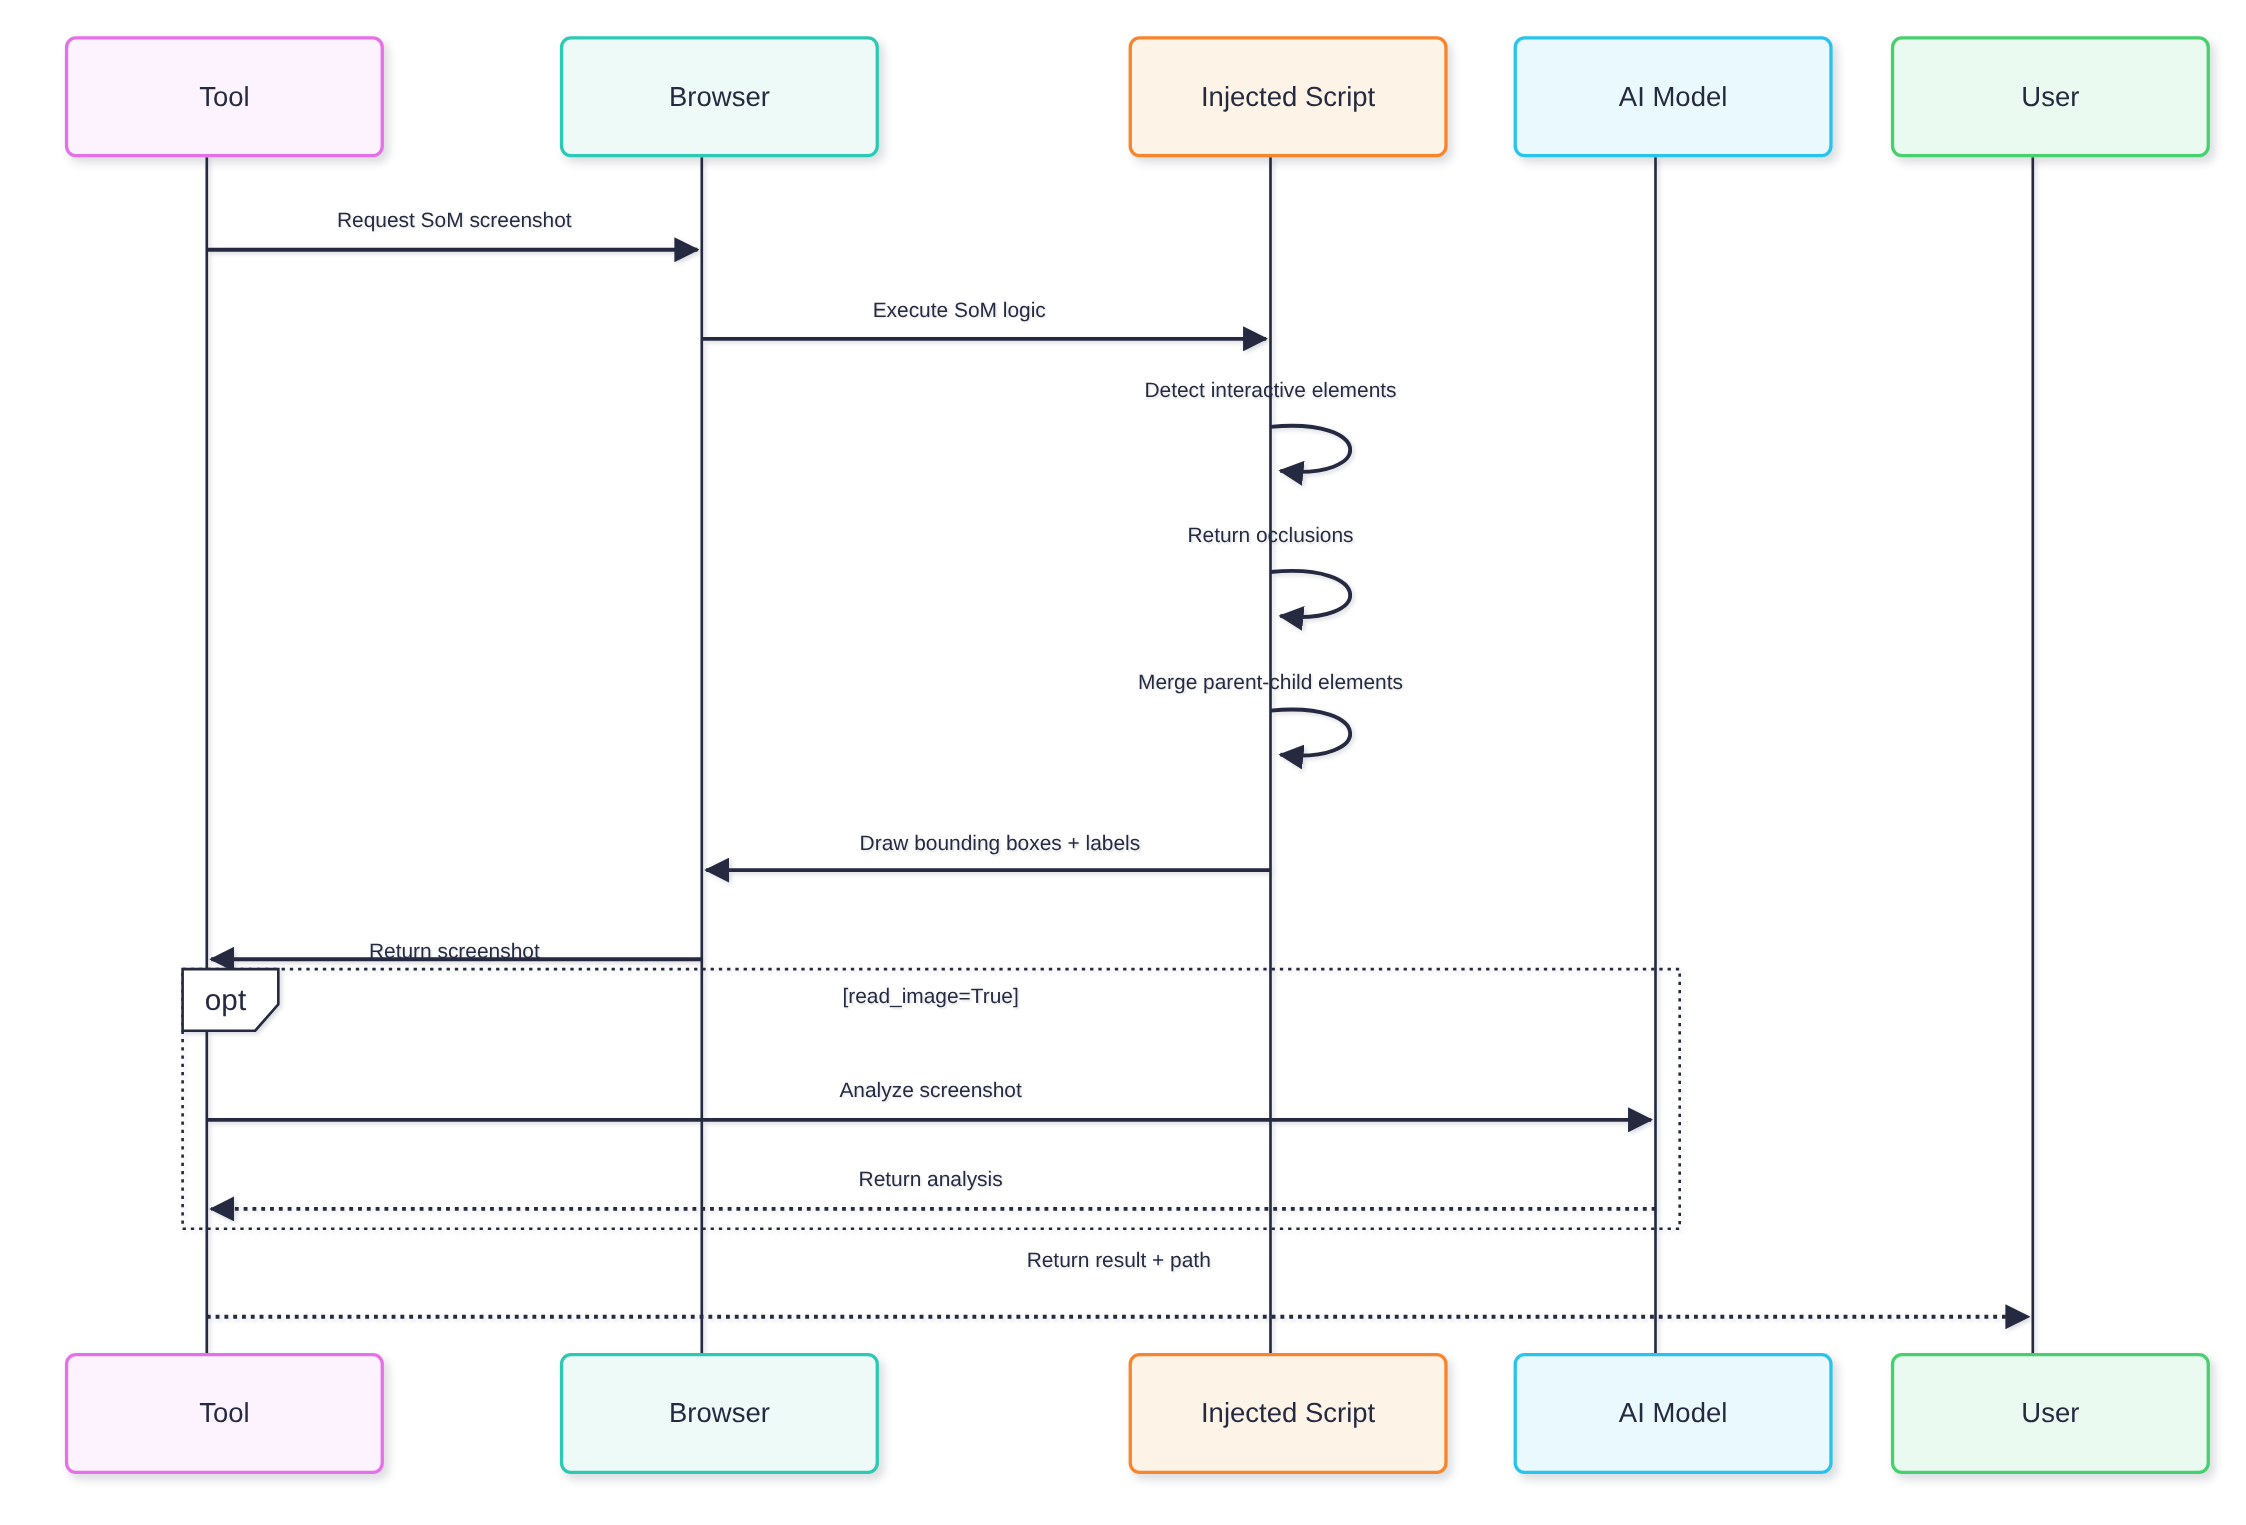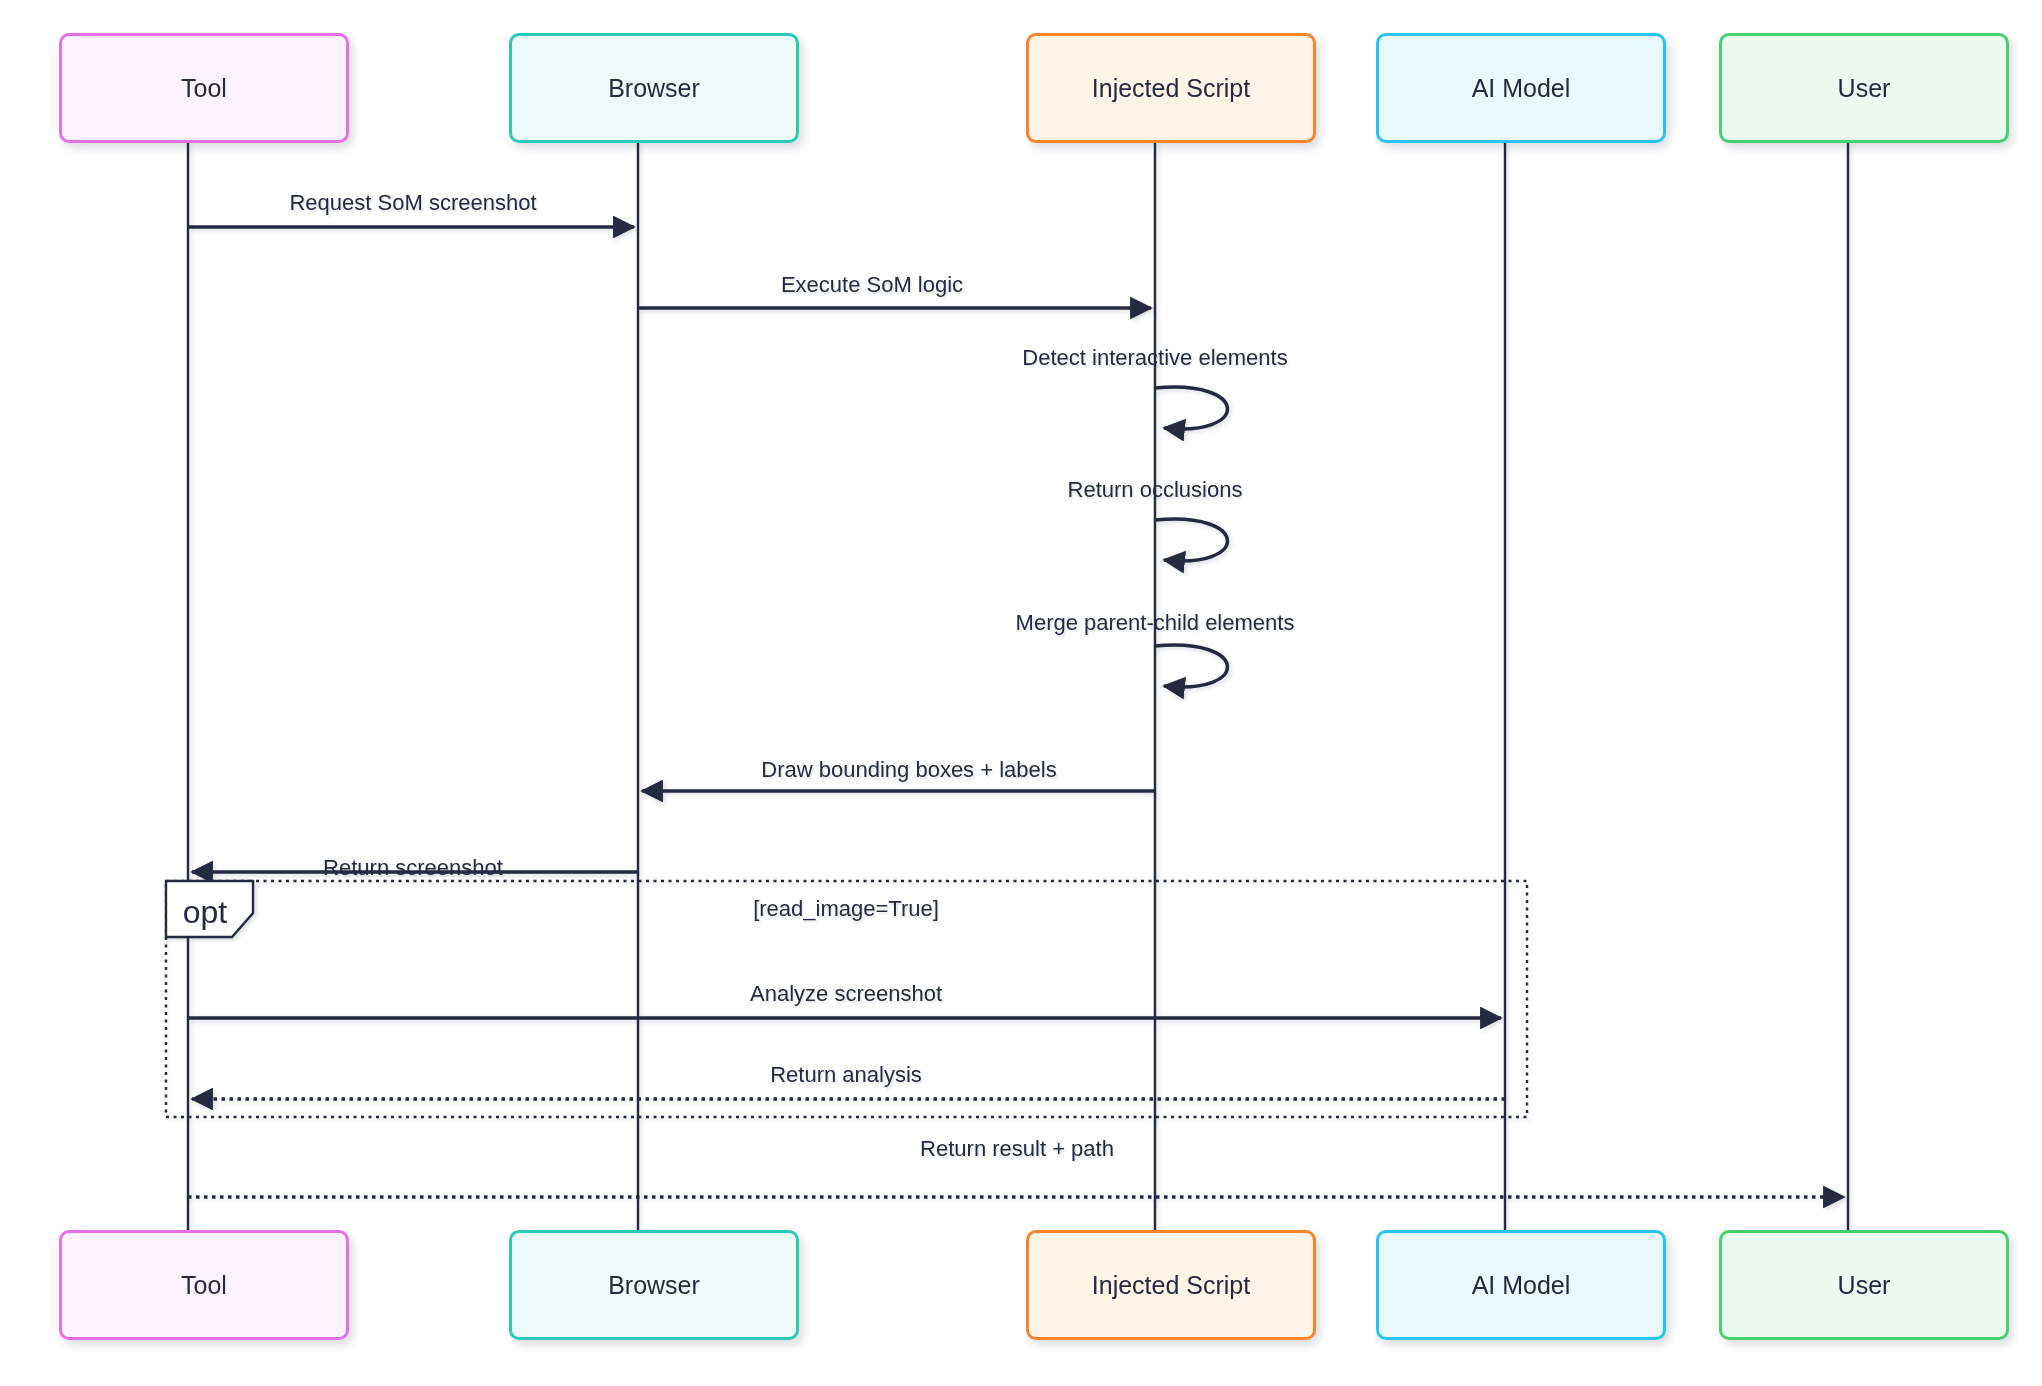--- a/index.html
+++ b/index.html
@@ -29,29 +29,29 @@
     justify-content: center;
     font-size: 25px;
     box-shadow: 4px 5px 8px rgba(45,48,75,0.16);
     box-sizing: border-box;
     z-index: 3;
   }
   .msg-label {
     position: absolute;
     transform: translateX(-50%);
     white-space: nowrap;
-    font-size: 22px;
+    font-size: 19px;
     line-height: 1.2;
     z-index: 2;
     text-shadow: 1.5px 1.5px 1.5px rgba(45,48,75,0.12);
   }
   .opt-keyword {
     position: absolute;
     transform: translateX(-50%);
-    font-size: 32px;
+    font-size: 27px;
     z-index: 4;
     white-space: nowrap;
   }
 </style>
 </head>
 <body>
 
 <div id="canvas" style="color: rgb(37, 42, 65); background: rgb(255, 255, 255);">
 
   <svg id="wires" width="2042" height="1386" viewBox="0 0 2042 1386">

